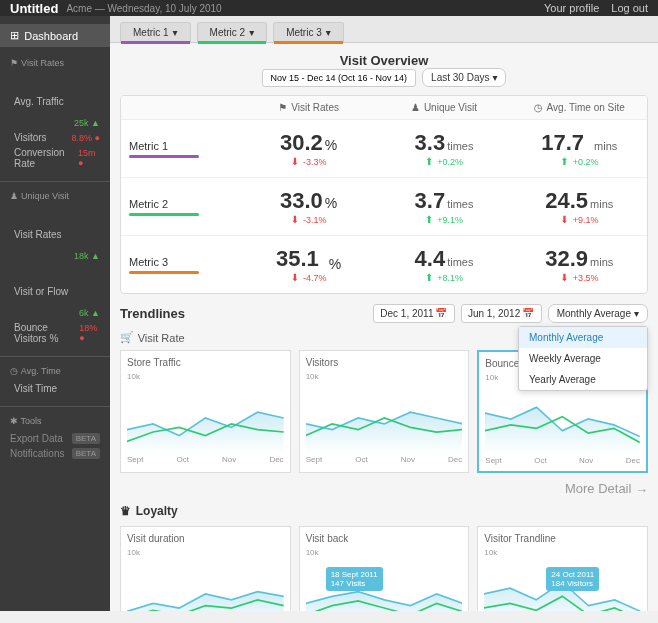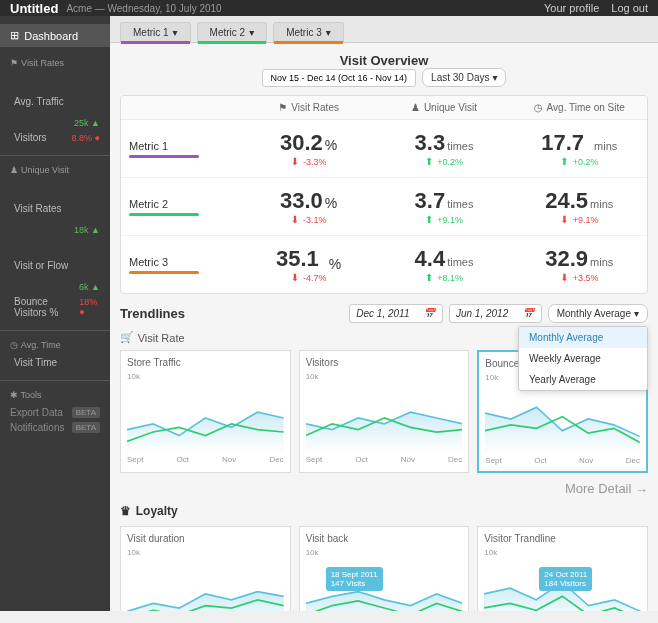--- a/index.html
+++ b/index.html
@@ -64,21 +64,21 @@
     .big-number { font-size: 22px; font-weight: bold; color: #333; }
     .big-unit { font-size: 14px; }
     .change-row { display: flex; align-items: center; gap: 4px; font-size: 9px; }
     .change-neg { color: #e44; }
     .change-pos { color: #2ecc71; }
     .trend-icon { font-size: 10px; }
 
     
     .trendlines-header { display: flex; align-items: center; justify-content: space-between; margin-bottom: 8px; }
     .trendlines-controls { display: flex; align-items: center; gap: 6px; }
-    .date-input { background: #fff; border: 1px solid #ccc; padding: 3px 6px; font-size: 10px; border-radius: 3px; cursor: pointer; display: flex; align-items: center; gap: 14px; font-style: italic; }
+    .date-input { background: #fff; border: 1px solid #ccc; padding: 3px 6px; font-size: 10px; border-radius: 3px; cursor: pointer; display: flex; align-items: center; gap: 2px; }
     .dropdown-menu { position: relative; }
     .dropdown-menu-panel { background: #fff; border: 1px solid #ccc; border-radius: 3px; position: absolute; right: 0; top: 22px; width: 130px; z-index: 10; box-shadow: 0 2px 6px rgba(0,0,0,0.15); }
     .dropdown-menu-item { padding: 5px 10px; font-size: 10px; cursor: pointer; }
     .dropdown-menu-item.selected { background: #e8f4fd; color: #2980b9; }
 
     
     .charts-grid { display: grid; grid-template-columns: 1fr 1fr 1fr; gap: 8px; margin-bottom: 8px; }
     .chart-card { background: #fff; border: 1px solid #ddd; border-radius: 0; padding: 6px; }
     .chart-card.highlighted { border-color: #5bc0de; border-width: 2px; }
     .chart-title { font-size: 10px; color: #666; margin-bottom: 4px; }
@@ -131,20 +131,24 @@
         <span>⚑</span>
         <span>Visit Rates</span>
       </div>
       <div class="sidebar-item">
         <span>Avg. Traffic</span>
         <span class="sidebar-badge badge-green">25k ▲</span>
       </div>
       <div class="sidebar-item">
         <span>Visitors</span>
         <span class="sidebar-badge badge-red">8.8% ●</span>
+      </div>
+      <div class="sidebar-item">
+        <span>Conversion Rate</span>
+        <span class="sidebar-badge badge-red">15m ●</span>
       </div>
     </div>
 
     <div class="sidebar-divider"></div>
 
     <div class="sidebar-section">
       <div class="sidebar-section-title">
         <span>♟</span>
         <span>Unique Visit</span>
       </div>
@@ -512,20 +516,20 @@
               <defs>
                 <linearGradient id="g6" x1="0" y1="0" x2="0" y2="1">
                   <stop offset="0%" stop-color="#5bc0de" stop-opacity="0.3"></stop>
                   <stop offset="100%" stop-color="#5bc0de" stop-opacity="0"></stop>
                 </linearGradient>
               </defs>
               <polygon points="0,30 30,25 60,35 90,20 120,40 150,35 180,45 180,60 0,60" fill="url(#g6)"></polygon>
               <polyline points="0,30 30,25 60,35 90,20 120,40 150,35 180,45" fill="none" stroke="#5bc0de" stroke-width="1.5"></polyline>
               <polyline points="0,42 30,38 60,44 90,32 120,48 150,42 180,52" fill="none" stroke="#2ecc71" stroke-width="1.5"></polyline>
             </svg>
-            <div class="tooltip-bubble" style="top:8px;left:55px">24 Oct 2011<br>184 Visitors</div>
+            <div class="tooltip-bubble" style="top:8px;left:62px">24 Oct 2011<br>184 Visitors</div>
           </div>
 
         </div>
       </div>
     </div>
   </div>
 </div>
 
 </body></html>

